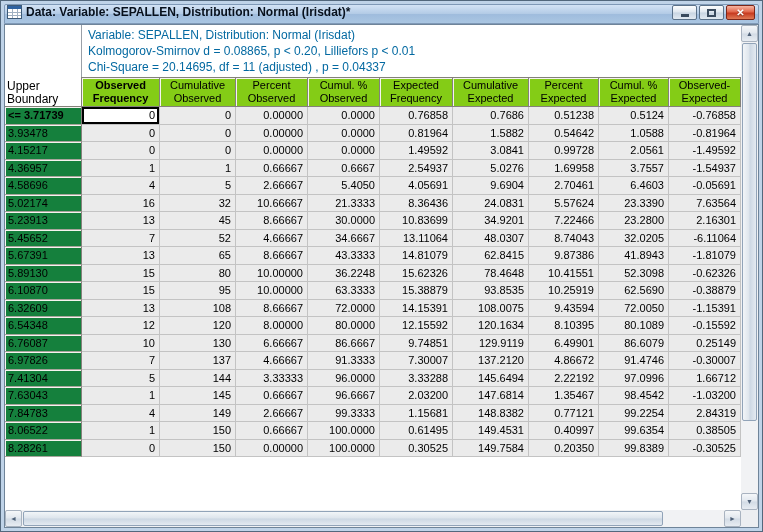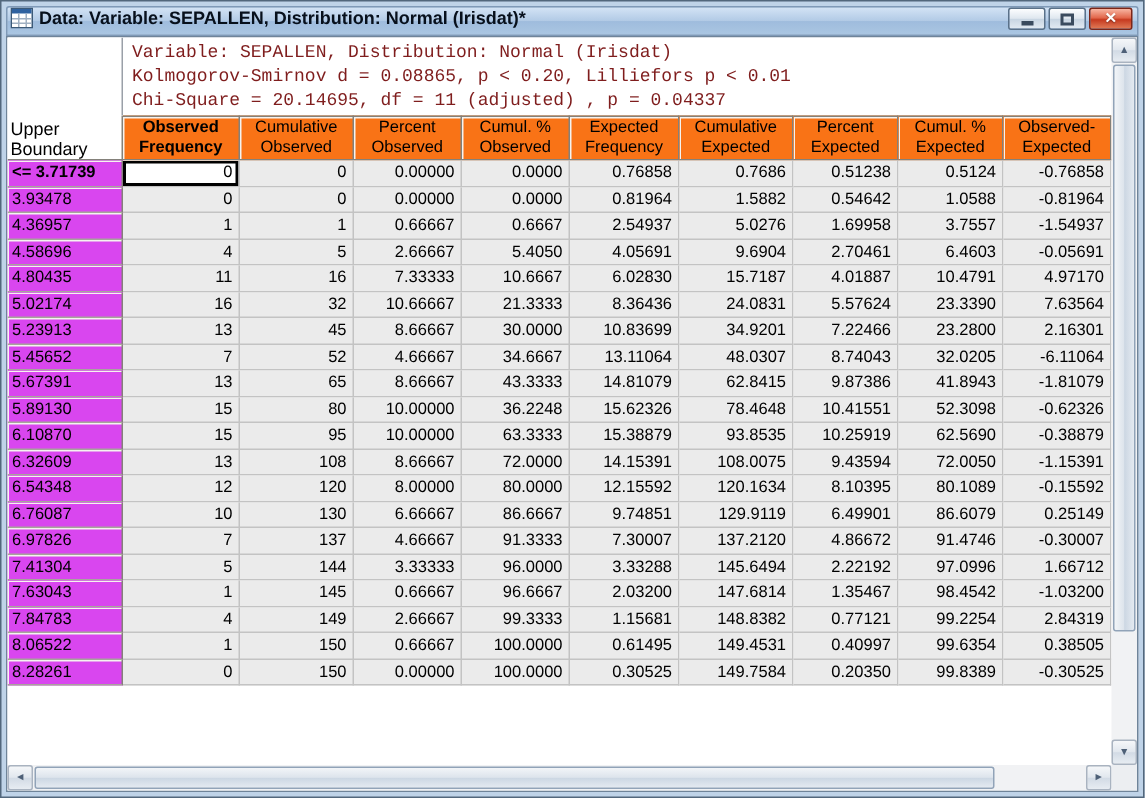--- a/index.html
+++ b/index.html
@@ -40,37 +40,37 @@
   
   .content {
     position: relative; width: 755px; height: 504px;
     background: #fff; border: 1px solid #6f8499;
   }
   .viewport { position: absolute; top: 0; left: 0; width: 736px; height: 485px; background: #fff; overflow: hidden; }
 
   
   .stats-area { display: flex; height: 52px; }
   .stats-left { width: 77px; flex: 0 0 auto; background: #fff; border-right: 1px solid #9aa0a8; }
-  .stats-text { flex: 1; padding: 2px 6px; font-size: 12px; line-height: 16px; color: #7f1d1d; white-space: nowrap; overflow: hidden; font-family: Liberation Mono, monospace; }
+  .stats-text { flex: 1; padding: 2px 6px; font-size: 12px; line-height: 16px; color: #0369a1; white-space: nowrap; overflow: hidden; }
 
   
   table.grid { border-collapse: separate; border-spacing: 0; table-layout: fixed; width: 736px; }
   table.grid td { overflow: hidden; white-space: nowrap; vertical-align: middle; }
 
   td.corner-hdr {
     height: 30px; background: #fff; color: #000; font-size: 12px; line-height: 13px;
     padding: 2px 0 0 2px; border-right: 1px solid #84817a; border-bottom: 1px solid #84817a;
   }
   td.hdr {
-    height: 30px; background: #f97316; text-align: center; font-size: 11px; line-height: 13px;
+    height: 30px; background: #84cc16; text-align: center; font-size: 11px; line-height: 13px;
     color: #000; border-top: 1px solid #84817a; border-right: 1px solid #84817a; border-bottom: 1px solid #84817a;
     box-shadow: inset 1px 1px 0 #f5f3ef;
   }
   td.rowlabel {
-    height: 17.5px; background: #d946ef; text-align: left; font-size: 11px; padding: 0 3px;
+    height: 17.5px; background: #15803d; text-align: left; font-size: 11px; padding: 0 3px;
     border-right: 1px solid #84817a; border-bottom: 1px solid #a8a49c;
     box-shadow: inset 1px 1px 0 #f5f3ef;
   }
   td.cell {
     height: 17.5px; background: #ebebeb; text-align: right; font-size: 11px; padding: 0 4px;
     border-right: 1px solid #c3c3c3; border-bottom: 1px solid #c3c3c3; color: #000;
   }
   td.cell.selected { background: #ffffff; box-shadow: inset 0 0 0 2px #000; }
   .bold { font-weight: bold; }
 
@@ -213,20 +213,32 @@
               <td class="cell">0</td>
               <td class="cell">0.00000</td>
               <td class="cell">0.0000</td>
               <td class="cell">0.81964</td>
               <td class="cell">1.5882</td>
               <td class="cell">0.54642</td>
               <td class="cell">1.0588</td>
               <td class="cell">-0.81964</td>
             </tr>
             <tr>
+              <td class="rowlabel">4.15217</td>
+              <td class="cell">0</td>
+              <td class="cell">0</td>
+              <td class="cell">0.00000</td>
+              <td class="cell">0.0000</td>
+              <td class="cell">1.49592</td>
+              <td class="cell">3.0841</td>
+              <td class="cell">0.99728</td>
+              <td class="cell">2.0561</td>
+              <td class="cell">-1.49592</td>
+            </tr>
+            <tr>
               <td class="rowlabel">4.36957</td>
               <td class="cell">1</td>
               <td class="cell">1</td>
               <td class="cell">0.66667</td>
               <td class="cell">0.6667</td>
               <td class="cell">2.54937</td>
               <td class="cell">5.0276</td>
               <td class="cell">1.69958</td>
               <td class="cell">3.7557</td>
               <td class="cell">-1.54937</td>
@@ -237,32 +249,20 @@
               <td class="cell">5</td>
               <td class="cell">2.66667</td>
               <td class="cell">5.4050</td>
               <td class="cell">4.05691</td>
               <td class="cell">9.6904</td>
               <td class="cell">2.70461</td>
               <td class="cell">6.4603</td>
               <td class="cell">-0.05691</td>
             </tr>
             <tr>
-              <td class="rowlabel">4.80435</td>
-              <td class="cell">11</td>
-              <td class="cell">16</td>
-              <td class="cell">7.33333</td>
-              <td class="cell">10.6667</td>
-              <td class="cell">6.02830</td>
-              <td class="cell">15.7187</td>
-              <td class="cell">4.01887</td>
-              <td class="cell">10.4791</td>
-              <td class="cell">4.97170</td>
-            </tr>
-            <tr>
               <td class="rowlabel">5.02174</td>
               <td class="cell">16</td>
               <td class="cell">32</td>
               <td class="cell">10.66667</td>
               <td class="cell">21.3333</td>
               <td class="cell">8.36436</td>
               <td class="cell">24.0831</td>
               <td class="cell">5.57624</td>
               <td class="cell">23.3390</td>
               <td class="cell">7.63564</td>

